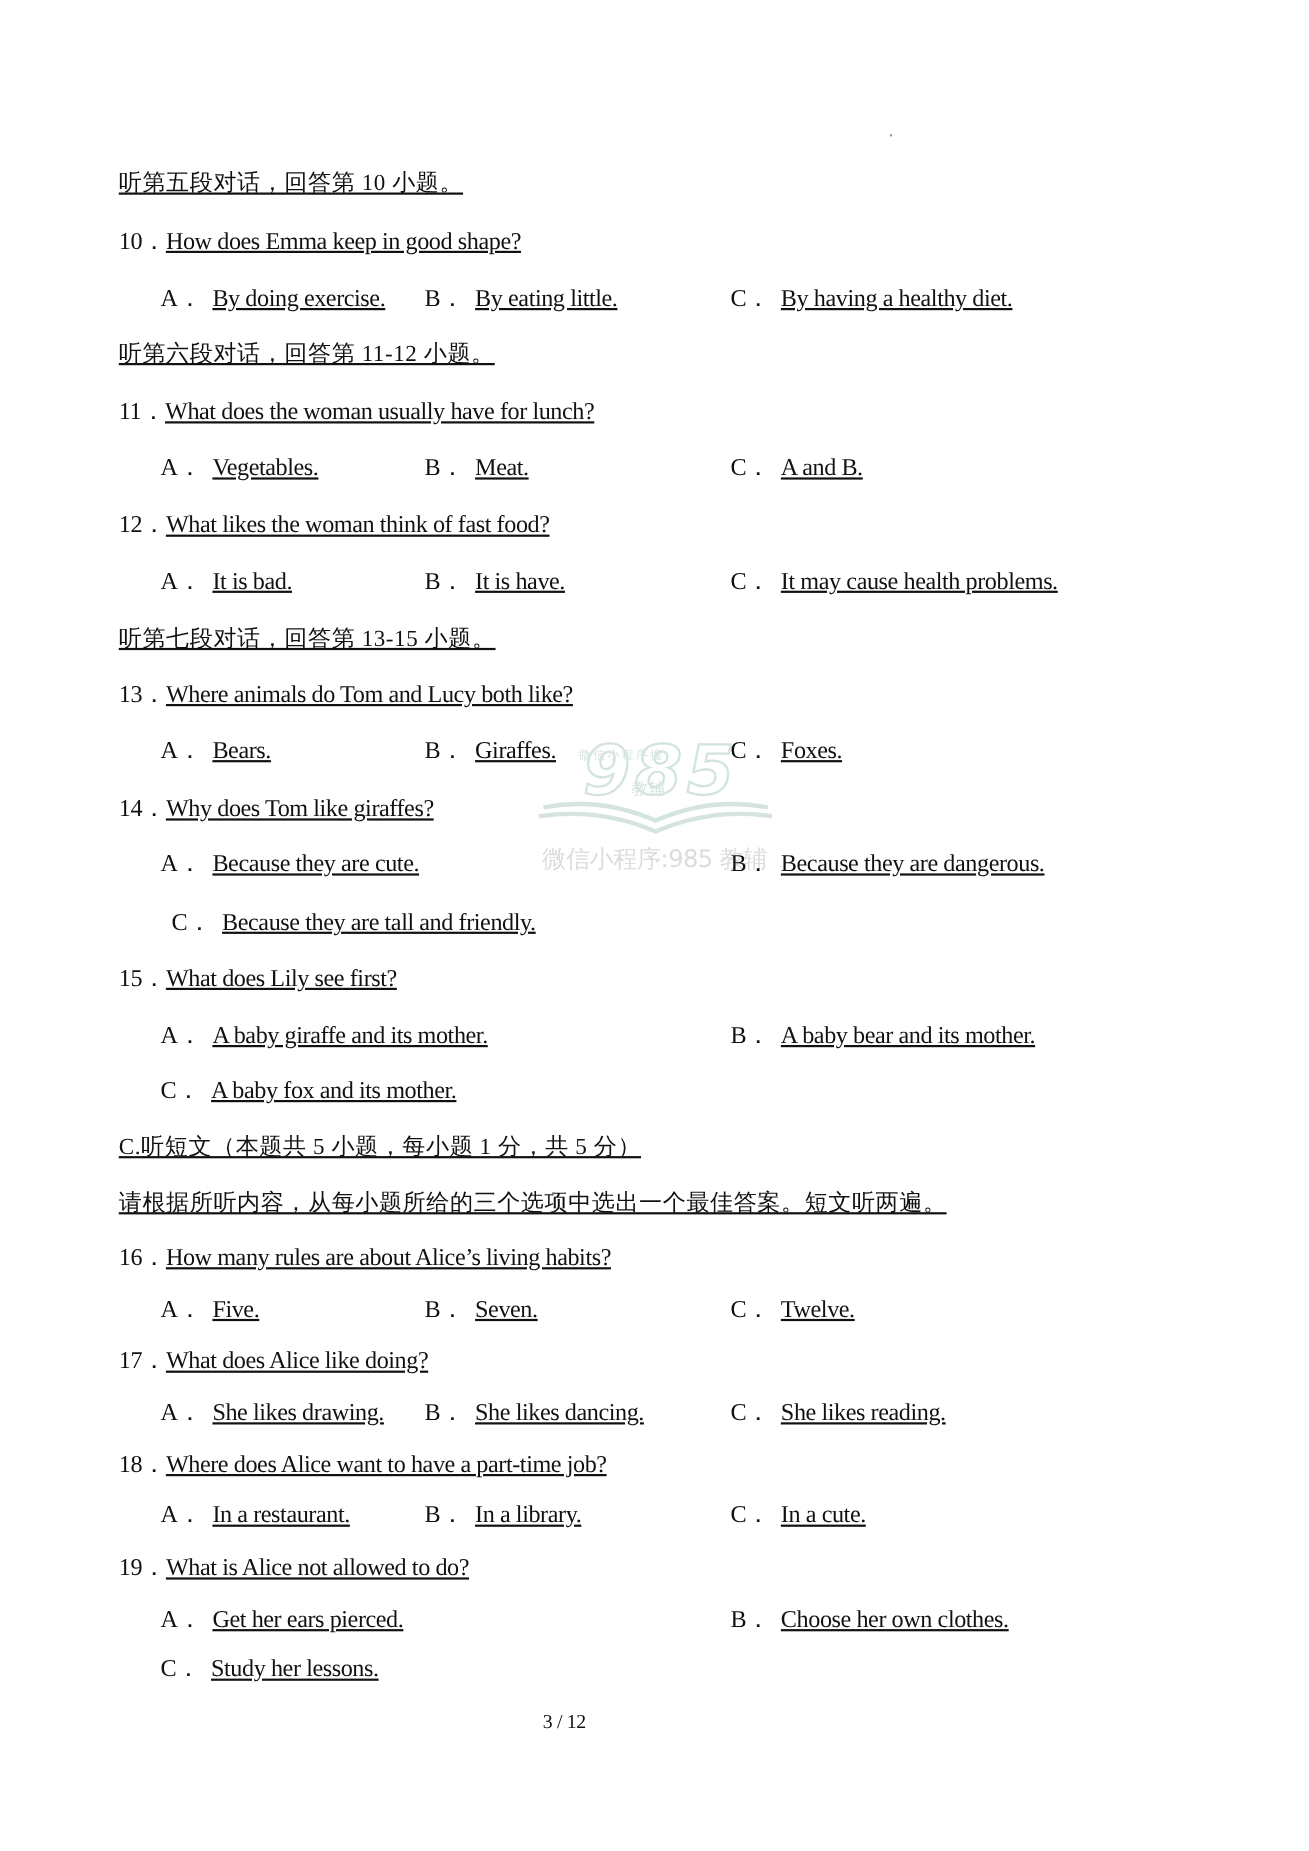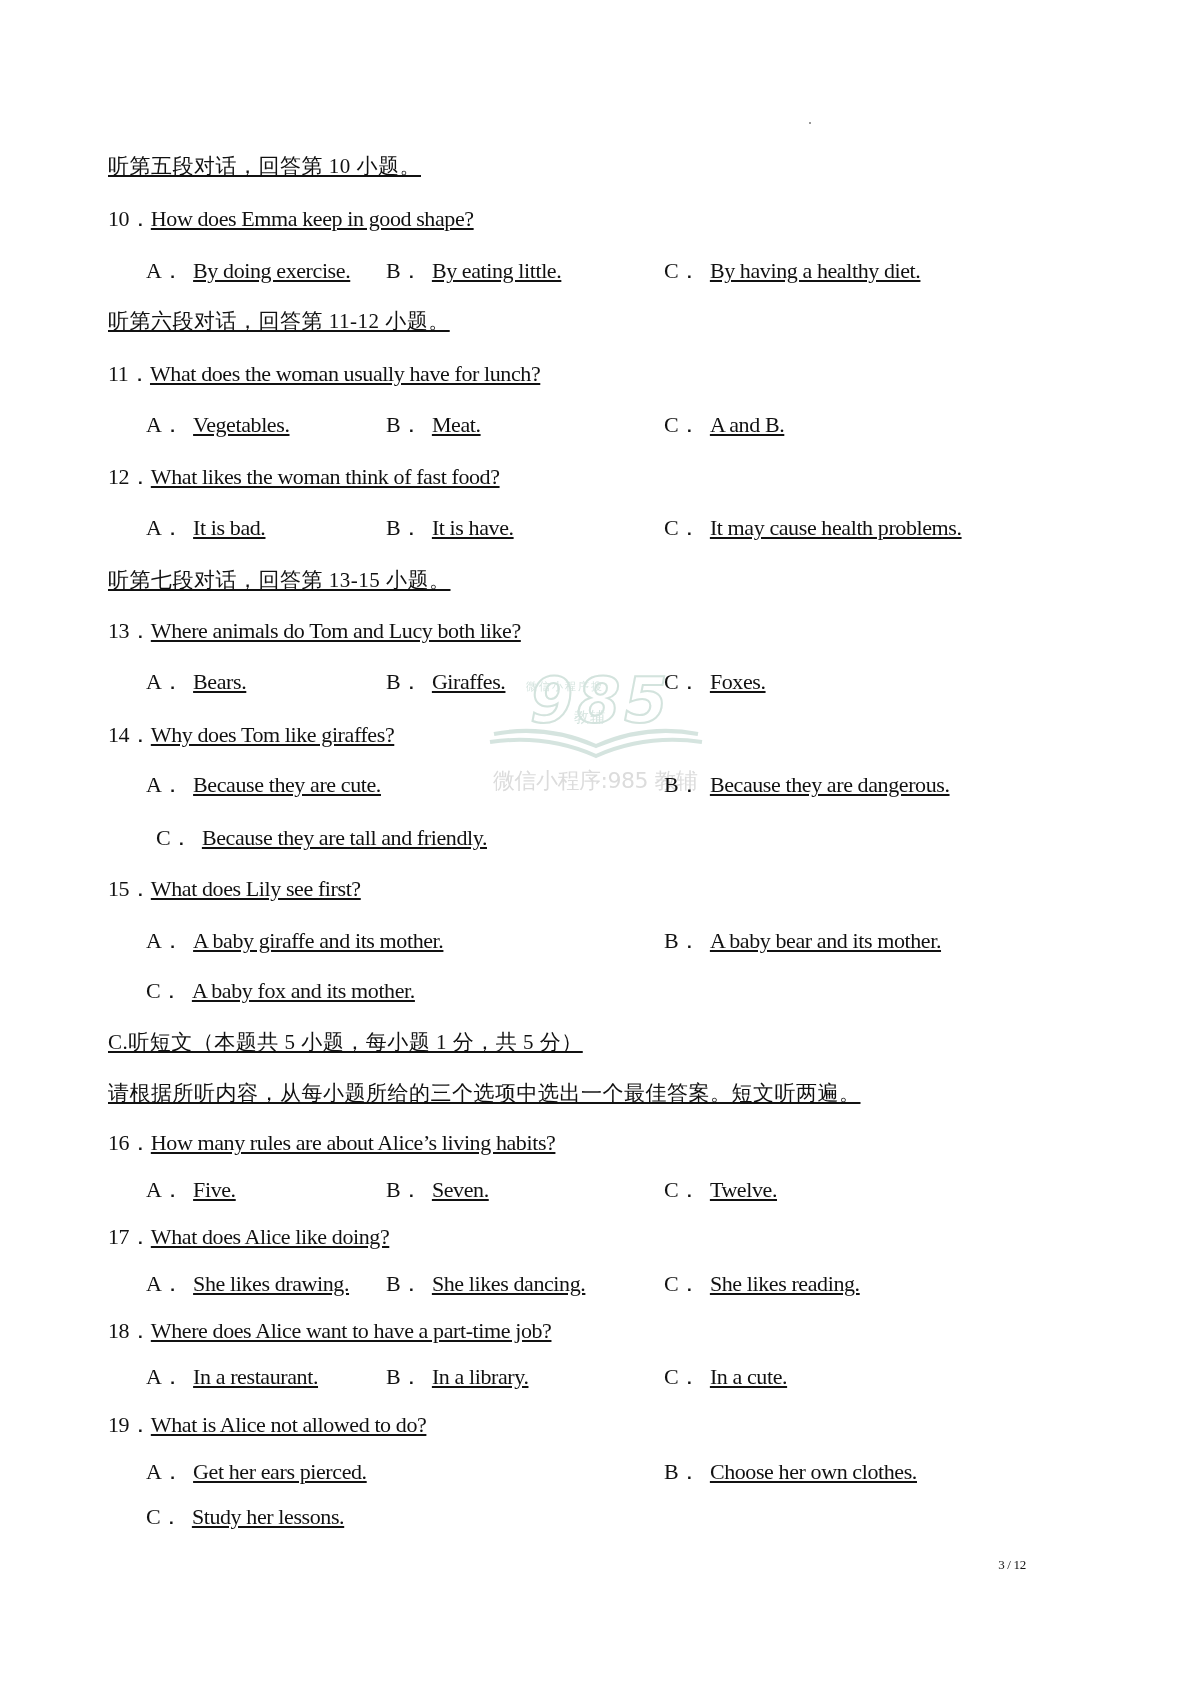--- a/index.html
+++ b/index.html
@@ -5,22 +5,22 @@
   html, body { margin: 0; padding: 0; background: #ffffff; }
   body { width: 1190px; height: 1683px; position: relative; overflow: hidden;
          font-family: "Liberation Serif", "DejaVu Serif", serif; color: #111111; }
   .line { position: absolute; left: 0; height: 30px; line-height: 30px; white-space: nowrap;
           font-size: 22px; letter-spacing: -0.4px; }
   .t { position: absolute; top: 0; white-space: nowrap; text-decoration: underline; }
   .cn { font-size: 21px; letter-spacing: 0.5px; }
   .num { display: inline-block; }
   .lbl { display: inline-block; margin-right: 10px; }
   .dot { position: absolute; left: 809px; top: 122px; width: 2px; height: 2px; background: #999; }
-  .page { position: absolute; top: 1553px; left: 0; width: 1026px; text-align: right;
-          font-size: 13px; line-height: 24px; letter-spacing: -0.3px; }
+  .page { position: absolute; top: 1553px; left: 0; width: 1026px; text-align: center;
+          font-size: 18px; line-height: 24px; letter-spacing: -0.3px; }
   .wm { position: absolute; color: #d5e4df; pointer-events: none; }
   .wm-top { left: 526px; top: 650px; font-size: 11px; letter-spacing: 2px; font-family: "DejaVu Sans", sans-serif; margin-top: 29px; }
   .wm-num { left: 530px; top: 664px; font-size: 62px; font-weight: bold; font-style: italic; letter-spacing: 4px;
             color: transparent; -webkit-text-stroke: 2px #d3e3dd; font-family: "DejaVu Sans", sans-serif; }
   .wm-sub { left: 574px; top: 708px; font-size: 15px; letter-spacing: 1px; font-family: "DejaVu Sans", sans-serif; }
   .wm-book { left: 486px; top: 720px; }
   .wm-bottom { left: 493px; top: 766px; font-size: 22px; color: #dcdcdc; font-family: "DejaVu Sans", sans-serif; letter-spacing: -0.5px; }
 </style>
 </head>
 <body>

